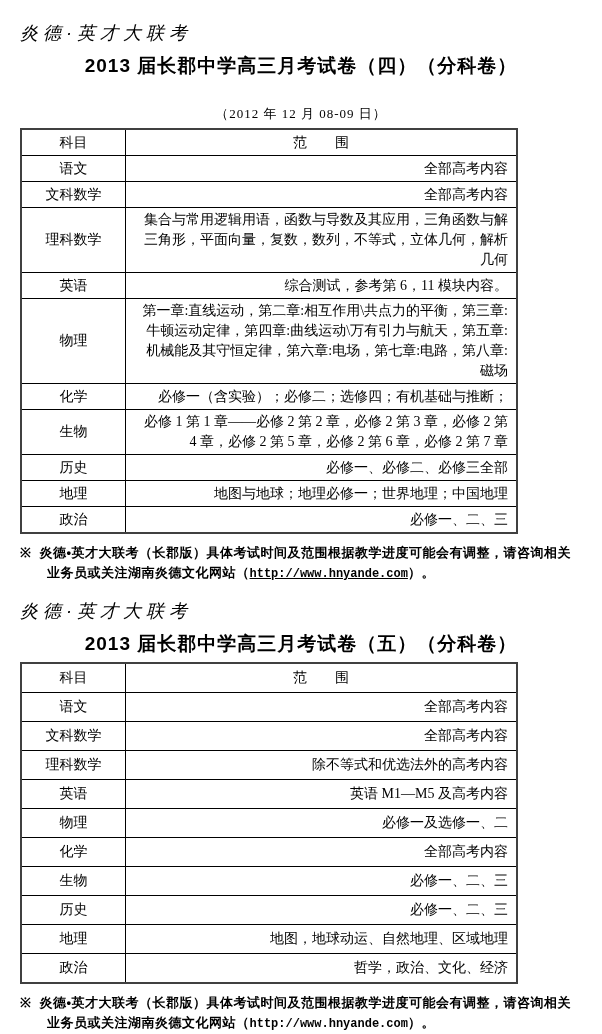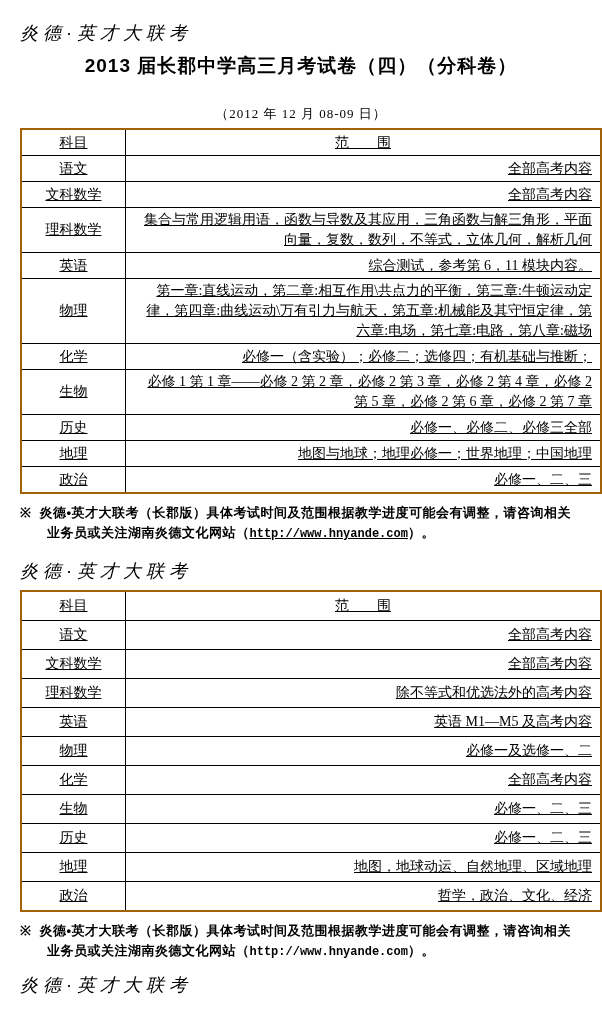--- a/index.html
+++ b/index.html
@@ -38,26 +38,25 @@
     margin-top: 8px;
   }
   .exam-date {
     text-align: center;
     font-size: 13px;
     letter-spacing: 1px;
     line-height: 16px;
     margin-top: 28px;
   }
   table.scope-table {
-    width: 582px;
+    width: 498px;
     border-collapse: collapse;
-    border: 2px solid #a16207;
+    border: 2px solid #404040;
     margin-top: 6px;
     table-layout: fixed;
-    text-decoration: underline;
   }
   table.scope-table td {
     border: 1px solid #000;
     font-size: 14px;
     line-height: 20px;
     vertical-align: middle;
   }
   td.sub {
     width: 95px;
     text-align: center;
@@ -143,20 +142,21 @@
           <td class="rng">必修一、二、三</td>
         </tr>
       </tbody>
     </table>
 
     <div class="note"><span class="note-mark">※</span><span>炎德•英才大联考（长郡版）具体考试时间及范围根据教学进度可能会有调整，请咨询相关业务员或关注湖南炎德文化网站（</span><span class="url underlined">http://www.hnyande.com</span><span>）。</span></div>
   </div>
 
   <div class="section2">
     <div class="brand">炎德·英才大联考</div>
+    <div class="exam-title">2013 届长郡中学高三月考试卷（五）（分科卷）</div>
 
     <table class="scope-table t2">
       <tbody>
         <tr>
           <td class="sub hdr">科目</td>
           <td class="rng hdr">范　　围</td>
         </tr>
         <tr>
           <td class="sub">语文</td>
           <td class="rng">全部高考内容</td>

